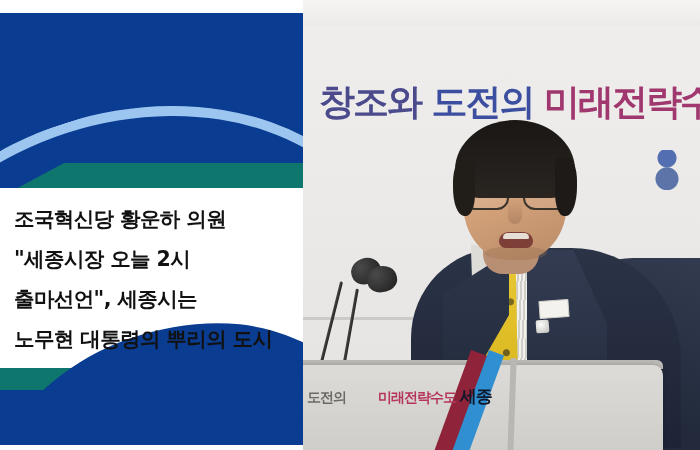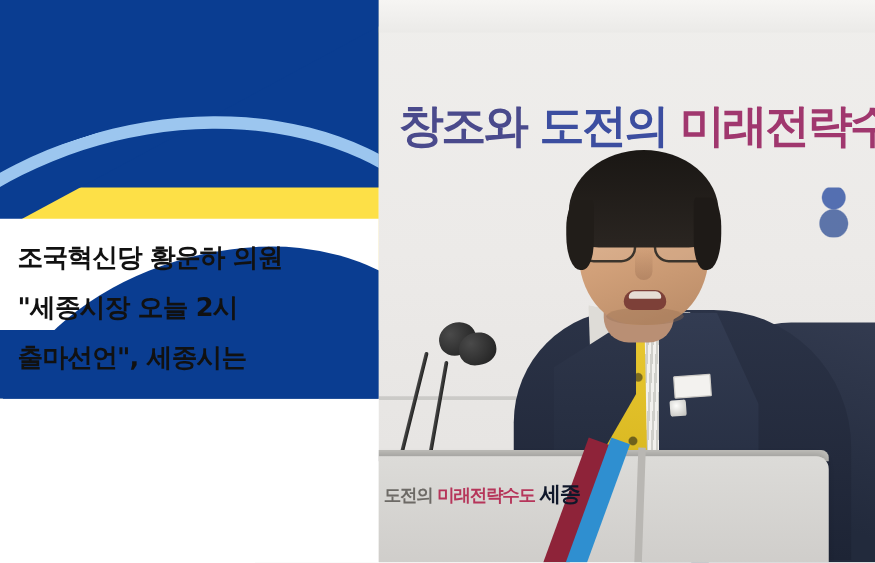--- a/index.html
+++ b/index.html
@@ -7,23 +7,23 @@
 
   #card{
     position:relative;
     width:700px;height:450px;
     overflow:hidden;
     background:#ffffff;
   }
 
   
   #left-panel{
-    position:absolute;left:0;top:0;
-    width:303px;height:319px;
-    background:#fde047;
+    position:absolute;left:0;top:13px;
+    width:303px;height:432px;
+    background:#0f766e;
     overflow:hidden;
   }
   
   .navy-wedge{
     position:absolute;left:-10px;top:-10px;
     width:330px;height:200px;
     background:#0a3d91;
     clip-path:polygon(0 0, 330px 0, 330px 22px, 0 200px);
   }
   .navy-wedge-2{
@@ -327,21 +327,21 @@
   .podium-text{
     position:absolute;left:4px;top:388px;
     white-space:nowrap;
     font-family:"DejaVu Sans","Liberation Sans",sans-serif;
     font-weight:700;
     font-size:14px;
     letter-spacing:-1px;
     line-height:1;
   }
   .podium-text .p1{color:#6d6a66;}
-  .podium-text .p2{color:#b6355a;}
+  .podium-text .p2{color:#b6355a;margin-left:28px;}
   .podium-text .p3{color:#0f172a;font-size:17px;}
   .stripe-red{
     position:absolute;left:168px;top:350px;
     width:20px;height:120px;
     background:#8e2339;
     transform:rotate(20deg);
     transform-origin:top left;
   }
   .stripe-blue{
     position:absolute;left:186px;top:350px;
@@ -375,20 +375,21 @@
     <div class="arc"></div>
     <div class="arc-mask"></div>
 
     <div class="wave"></div>
     <div class="wave-base"></div>
 
     <div id="headline">
       <div class="hl-line">조국혁신당 황운하 의원</div>
       <div class="hl-line">"세종시장 오늘 2시</div>
       <div class="hl-line">출마선언",  세종시는</div>
+      <div class="hl-line">노무현 대통령의 뿌리의 도시</div>
     </div>
   </div>
 
   <div id="photo">
 
     <div class="wall"></div>
     <div class="wall-seam"></div>
     <div class="wall-seam2"></div>
 
     <div class="banner-text banner-blur">

